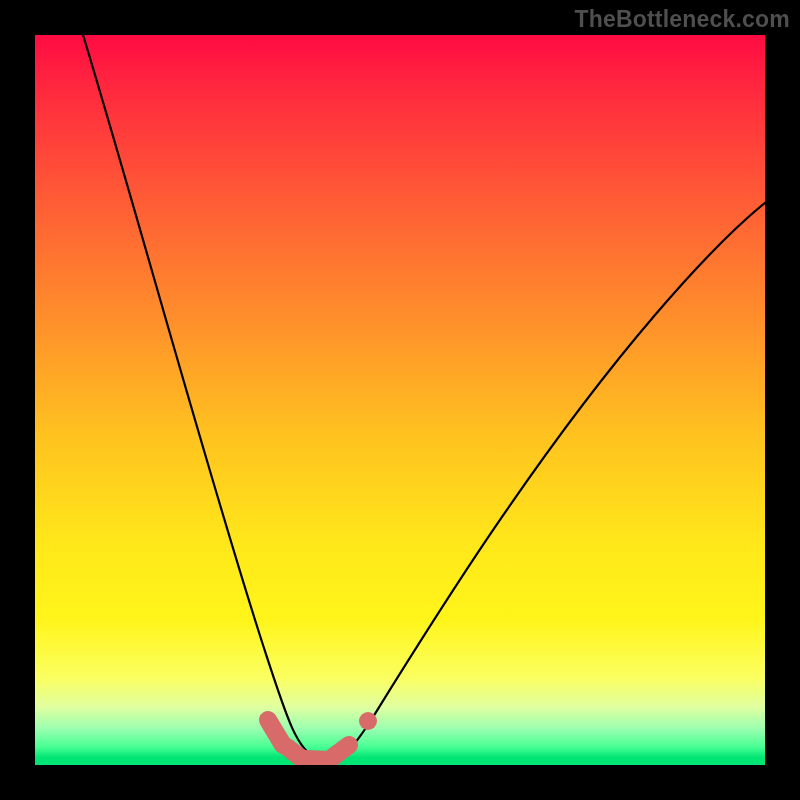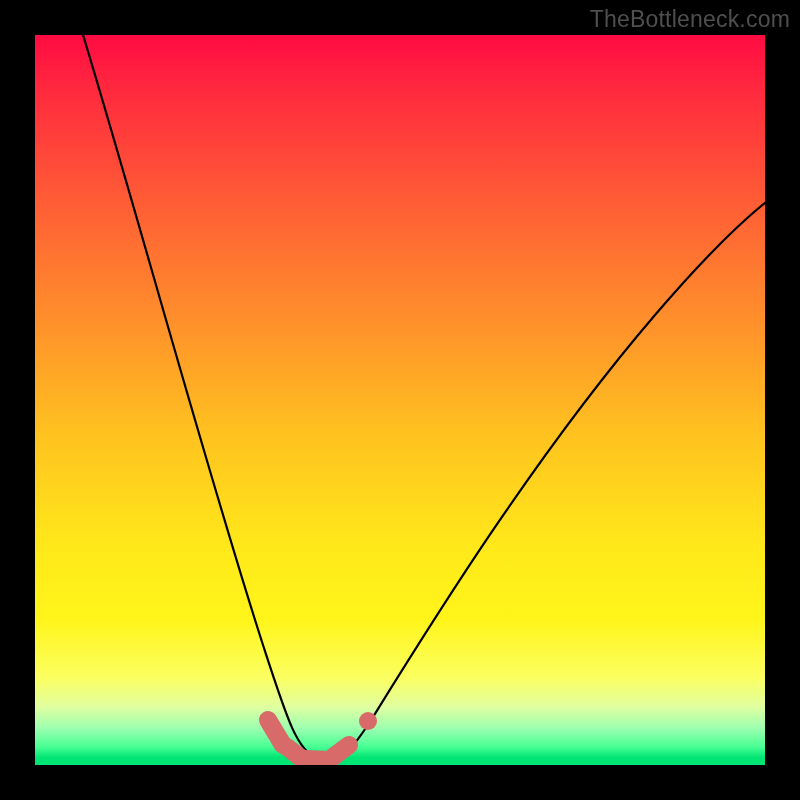--- a/index.html
+++ b/index.html
@@ -41,21 +41,21 @@
       #00e574 99%,
       #00e574 100%
     );
   }
   .watermark {
     position: absolute;
     top: 6px;
     right: 10px;
     color: #4f4f4f;
     font-size: 23px;
-    font-weight: 400;
+    font-weight: 700;
     letter-spacing: 0.2px;
   }
   svg.curve {
     position: absolute;
     left: 0;
     top: 0;
     width: 730px;
     height: 730px;
   }
 </style>

